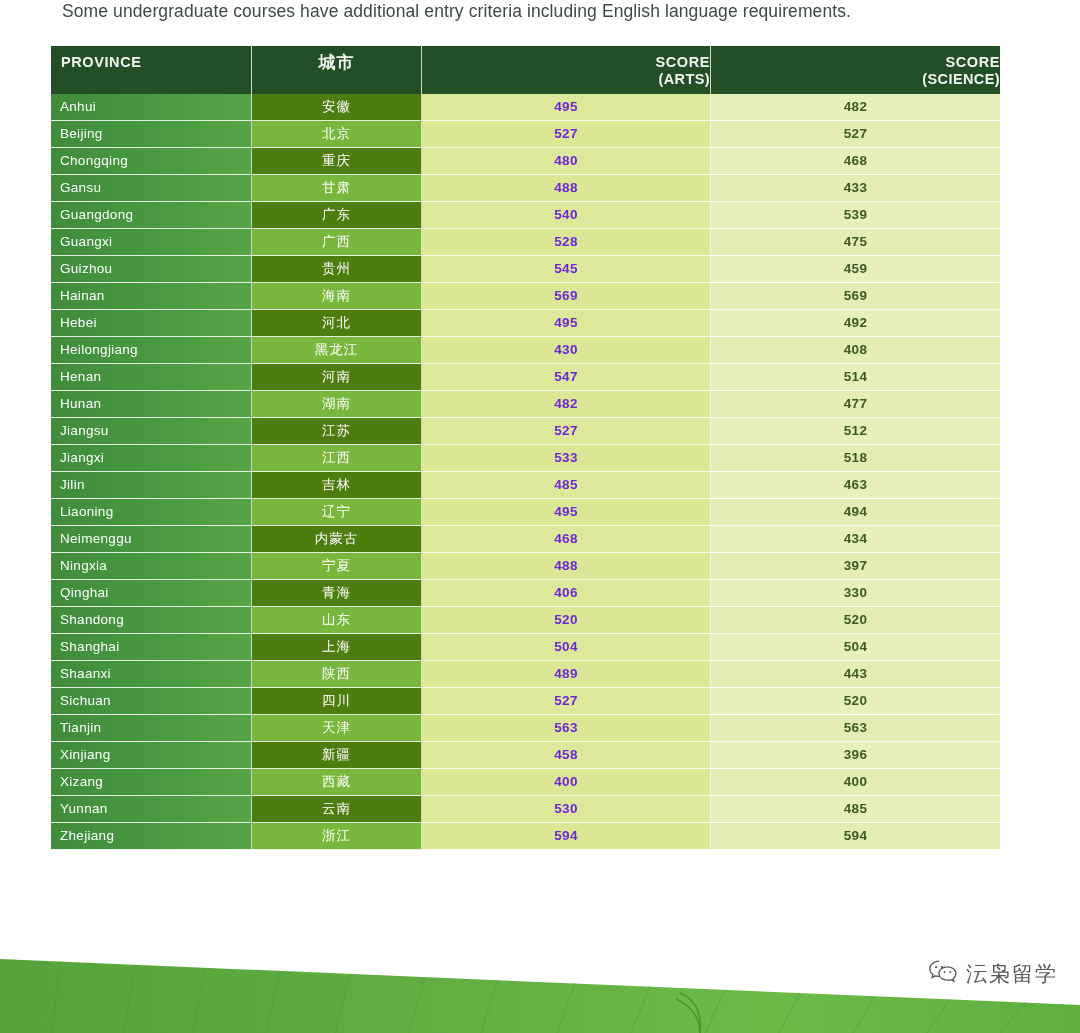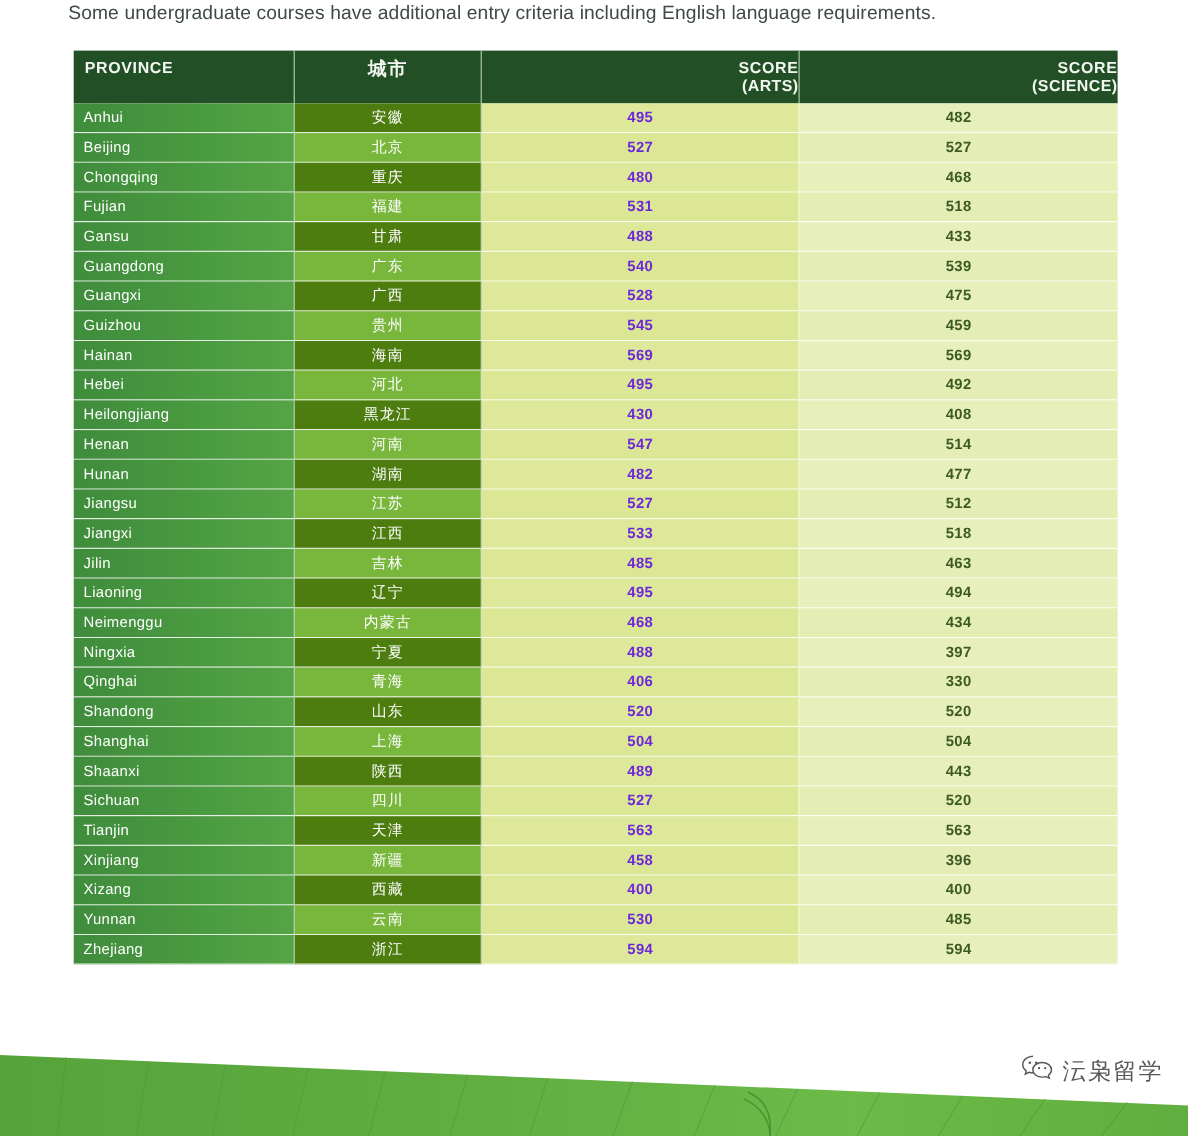--- a/index.html
+++ b/index.html
@@ -25,21 +25,21 @@
     font-size: 17.5px;
     line-height: 22px;
     color: #3f4a42;
     letter-spacing: 0.1px;
     white-space: nowrap;
   }
 
   
   #score-table {
     position: absolute;
-    left: 67px;
+    left: 51px;
     top: 46px;
     width: 949px;
     border-collapse: separate;
     border-spacing: 0;
     table-layout: fixed;
   }
   #score-table col.c-prov    { width: 201px; }
   #score-table col.c-city    { width: 170px; }
   #score-table col.c-arts    { width: 289px; }
   #score-table col.c-sci     { width: 289px; }
@@ -186,26 +186,20 @@
         <td class="cell-province">Beijing</td>
         <td class="cell-city">北京</td>
         <td class="cell-arts">527</td>
         <td class="cell-sci">527</td>
       </tr>
       <tr>
         <td class="cell-province">Chongqing</td>
         <td class="cell-city">重庆</td>
         <td class="cell-arts">480</td>
         <td class="cell-sci">468</td>
-      </tr>
-      <tr>
-        <td class="cell-province">Fujian</td>
-        <td class="cell-city">福建</td>
-        <td class="cell-arts">531</td>
-        <td class="cell-sci">518</td>
       </tr>
       <tr>
         <td class="cell-province">Gansu</td>
         <td class="cell-city">甘肃</td>
         <td class="cell-arts">488</td>
         <td class="cell-sci">433</td>
       </tr>
       <tr>
         <td class="cell-province">Guangdong</td>
         <td class="cell-city">广东</td>

